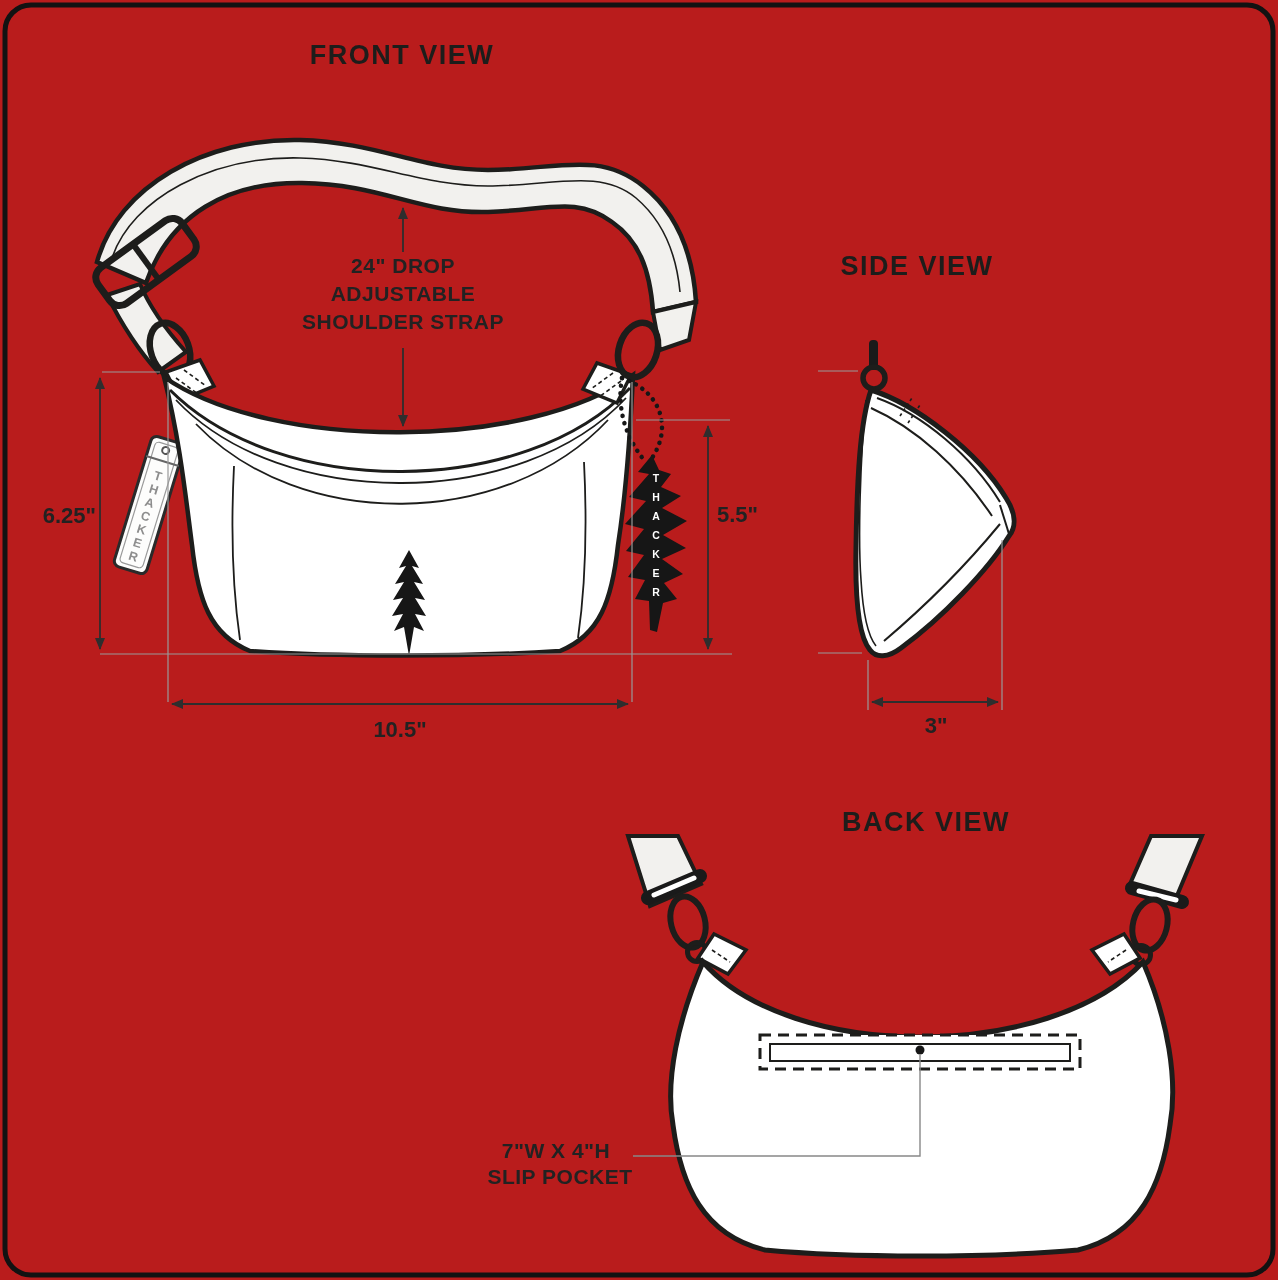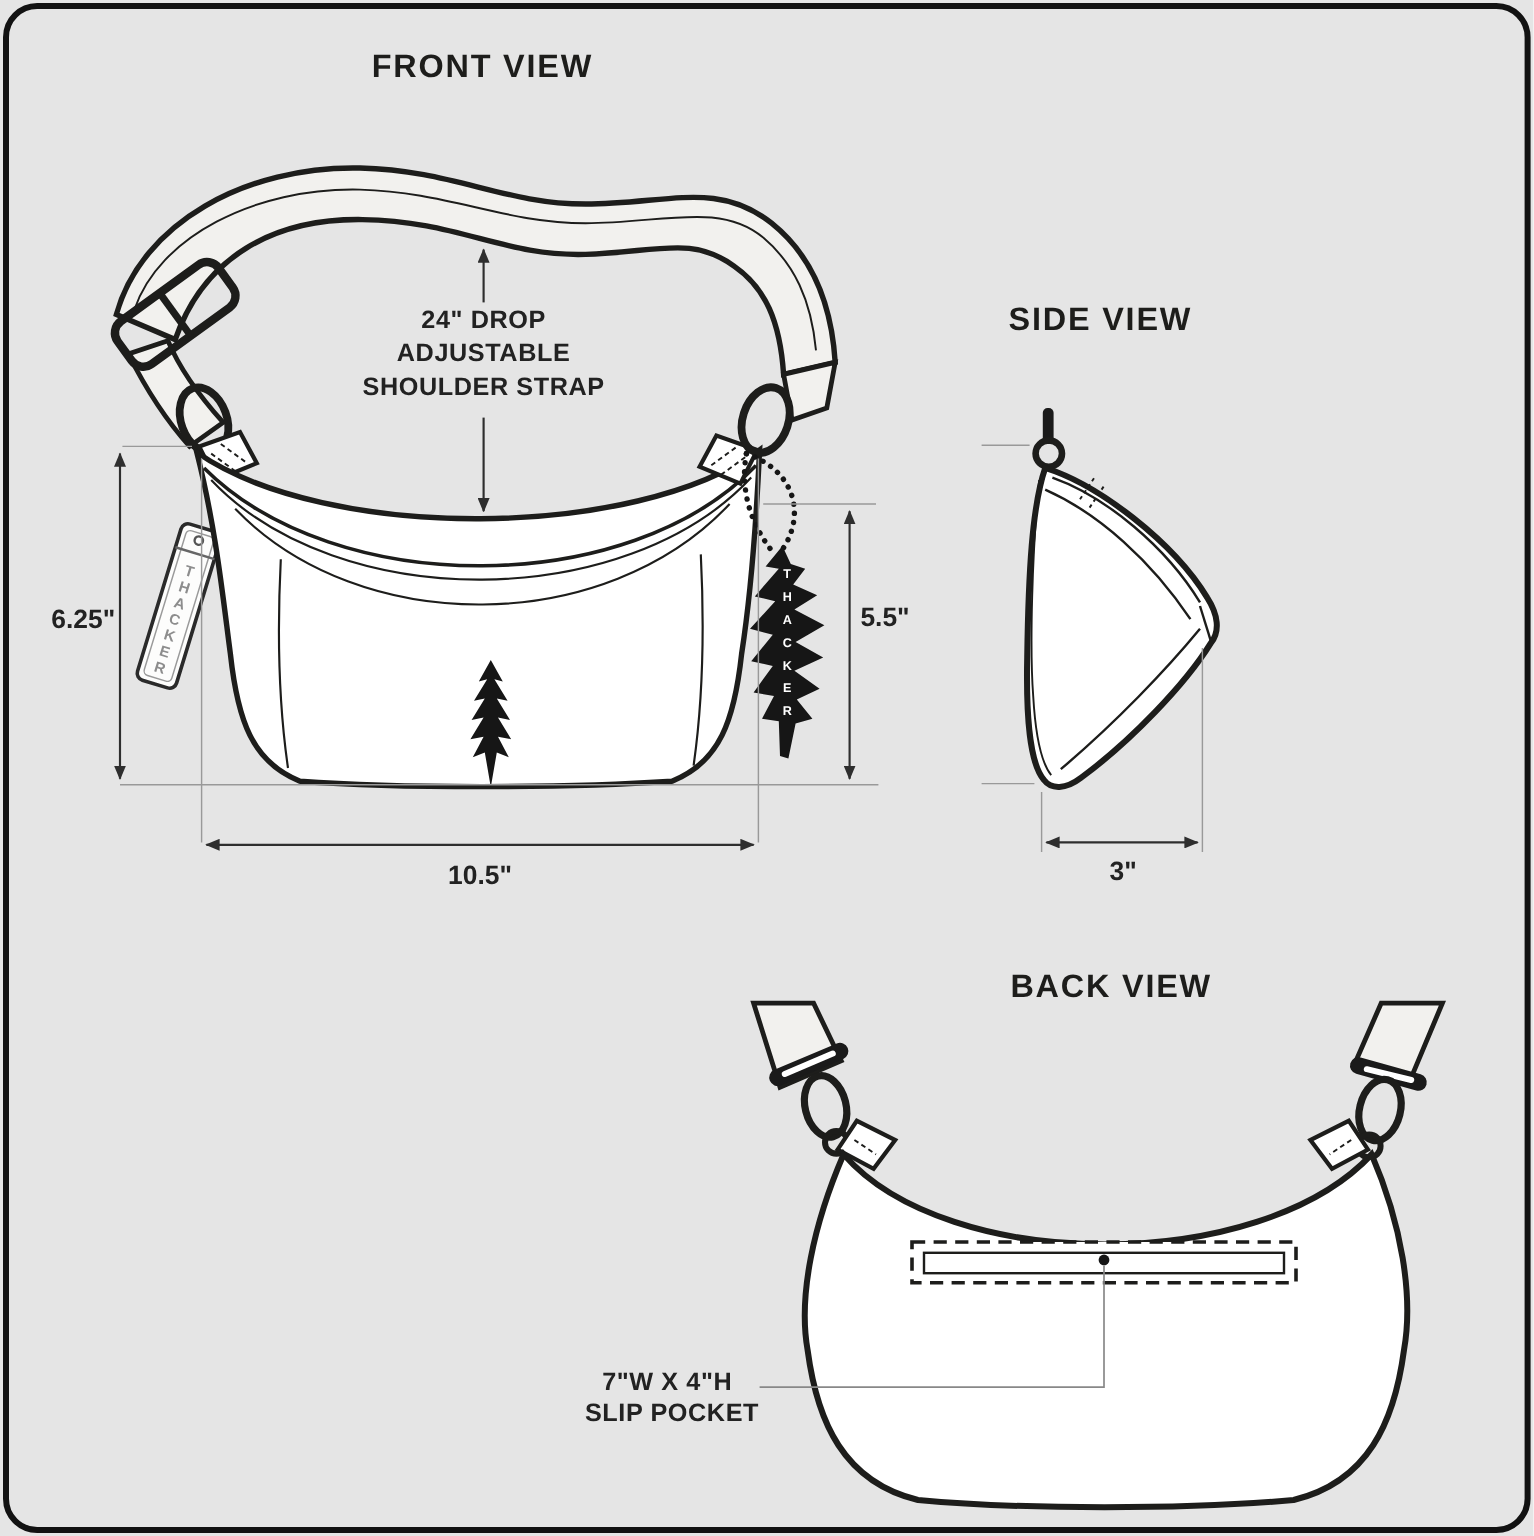--- a/index.html
+++ b/index.html
@@ -1,16 +1,16 @@
 <!DOCTYPE html>
 <html><head>
 <meta charset="utf-8">
 <style>
   html,body{margin:0;padding:0;background:#ffffff;}
-  .stage{position:relative;width:1278px;height:1280px;background:#e5e5e5;overflow:hidden;
+  .stage{position:relative;width:1278px;height:1280px;background:#b91c1c;overflow:hidden;
          font-family:"Liberation Sans",sans-serif;}
   svg{display:block}
   .title{font:700 27px "Liberation Sans",sans-serif;fill:#1d1d1b;letter-spacing:1.5px;}
   .dim-label{font:700 22px "Liberation Sans",sans-serif;fill:#222222;}
   .note-label{font:700 21px "Liberation Sans",sans-serif;fill:#222222;letter-spacing:.5px;}
   .tag-letters{font:700 12.5px "Liberation Sans",sans-serif;fill:#8d8d8d;}
   .charm-letters{font:700 10.5px "Liberation Sans",sans-serif;fill:#ffffff;}
   .outline{fill:#ffffff;stroke:#1d1d1b;}
   .strap{fill:#f2f1ee;stroke:#1d1d1b;}
   .metal{fill:none;stroke:#1d1d1b;}

